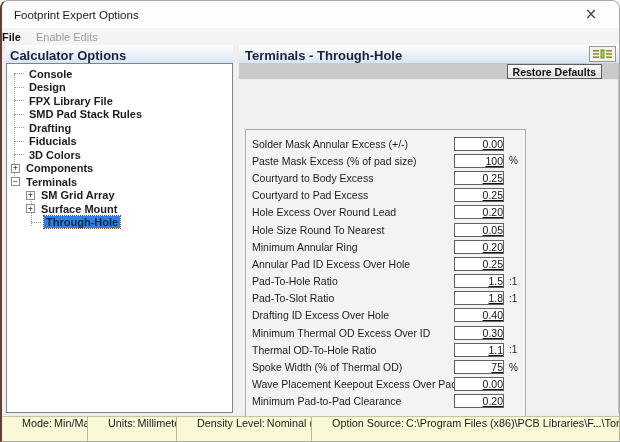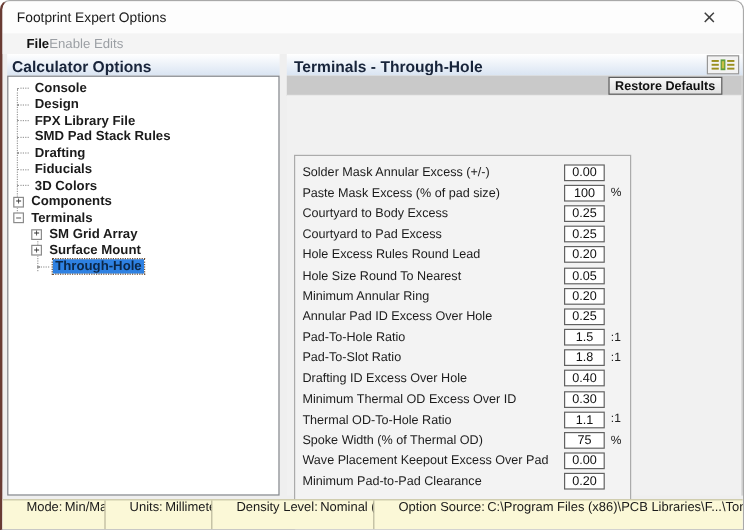--- a/index.html
+++ b/index.html
@@ -14,21 +14,21 @@
     border-radius: 8px 8px 0 0;
     overflow: hidden;
   }
 
   
   .titlebar { position: absolute; left: 0; right: 0; top: 0; height: 27px; background: #fdfdfd; display: flex; align-items: center; }
   .title { font-size: 11.5px; color: #1a1a1a; padding-left: 12px; }
   .close-btn { position: absolute; right: 12px; top: 2px; width: 32px; height: 22px; border: none; background: transparent; font-size: 15px; color: #404040; cursor: default; font-family: "DejaVu Sans", sans-serif; }
 
   
-  .menubar { position: absolute; left: 0; right: 0; top: 27px; height: 17px; background: #f4f4f4; display: flex; align-items: center; padding-left: 20px; gap: 0; }
+  .menubar { position: absolute; left: 0; right: 0; top: 27px; height: 17px; background: #f4f4f4; display: flex; align-items: center; gap: 15px; }
   .menu-item { font-size: 11px; color: #111; font-weight: bold; }
   .menu-item.disabled { color: #9b9fa4; font-weight: normal; }
 
   
   .panel-header { position: absolute; top: 44px; height: 18px; background: linear-gradient(#ffffff, #d9e4f2); font-weight: bold; font-size: 13px; color: #18243a; display: flex; align-items: flex-end; }
   .panel-header.left  { left: 4px;   width: 227px; padding-left: 4px; }
   .panel-header.right { left: 237px; width: 380px; padding-left: 6px; }
   .icon-btn { position: absolute; right: 3px; top: 1px; width: 27px; height: 16px; border: 1px solid #979797; background: #f2f2f2; display: flex; align-items: center; justify-content: center; padding: 0; }
 
   
@@ -44,21 +44,21 @@
   .tlbl { padding: 0 2px; white-space: nowrap; }
   .tlbl.sel { background: #2e81e2; color: #0c2747; outline: 1px dotted rgba(70,35,5,.8); }
 
   
   .right-body { position: absolute; left: 237px; top: 62px; width: 380px; height: 350px; background: #f1f1f1; border-right: 1px solid #bdbdbd; }
   .strip { position: absolute; left: 0; right: 0; top: 0; height: 17px; background: #c9c9c9; border-bottom: 1px solid #e9e9e9; }
   .restore { position: absolute; right: 16px; top: 1px; height: 15px; min-width: 84px; border: 1px solid #5f5f5f; background: linear-gradient(#f9f9f9, #e0e0e0); font: bold 10.5px "Liberation Sans", sans-serif; color: #111; padding: 0 5px; }
   .groupbox { position: absolute; left: 6px; top: 18px; width: 281px; height: 316px; border: 1px solid #ababab; background: #f3f3f3; padding-top: 5px; margin-top: 48px; }
   .srow { height: 17.2px; display: flex; align-items: center; padding: 0 3px 0 6px; }
   .slbl { flex: 1; font-size: 10.5px; color: #1c1c1c; white-space: nowrap; overflow: hidden; }
-  .sval { width: 34px; height: 14px; border: 1px solid #616161; background: #fff; text-align: center; font: 10.5px "Liberation Sans", sans-serif; color: #111; padding: 0; flex: none; }
+  .sval { width: 50px; height: 14px; border: 1px solid #616161; background: #fff; text-align: right; font: 10.5px "Liberation Sans", sans-serif; color: #111; padding: 0; flex: none; text-decoration: underline; }
   .sunit { width: 18px; font-size: 10px; color: #222; padding-left: 5px; flex: none; }
 
   
   .statusbar { position: absolute; left: 0; right: 0; bottom: 0; height: 25px; background: #fbf8d7; border-top: 1px solid #c6c3a4; display: flex; align-items: stretch; font-size: 10.8px; color: #1a1a1a; }
   .sfield { display: flex; gap: 2px; padding: 0 20px; border-right: 1px solid #b9b69b; white-space: nowrap; overflow: hidden; }
   .sfield:nth-child(1) { width: 86px; }
   .sfield:nth-child(2) { width: 89px; }
   .sfield:nth-child(3) { width: 135px; }
   .sfield:nth-child(4) { flex: 1; }
   .sfield .v { color: #1a1a1a; }
@@ -187,21 +187,21 @@
             <span class="slbl">Courtyard to Body Excess</span>
             <input class="sval" type="text" value="0.25" style="">
             <span class="sunit"></span>
           </div>
           <div class="srow">
             <span class="slbl">Courtyard to Pad Excess</span>
             <input class="sval" type="text" value="0.25" style="">
             <span class="sunit"></span>
           </div>
           <div class="srow">
-            <span class="slbl">Hole Excess Rules Round Lead</span>
+            <span class="slbl">Hole Excess Over Round Lead</span>
             <input class="sval" type="text" value="0.20" style="">
             <span class="sunit"></span>
           </div>
           <div class="srow">
             <span class="slbl">Hole Size Round To Nearest</span>
             <input class="sval" type="text" value="0.05" style="">
             <span class="sunit"></span>
           </div>
           <div class="srow">
             <span class="slbl">Minimum Annular Ring</span>

